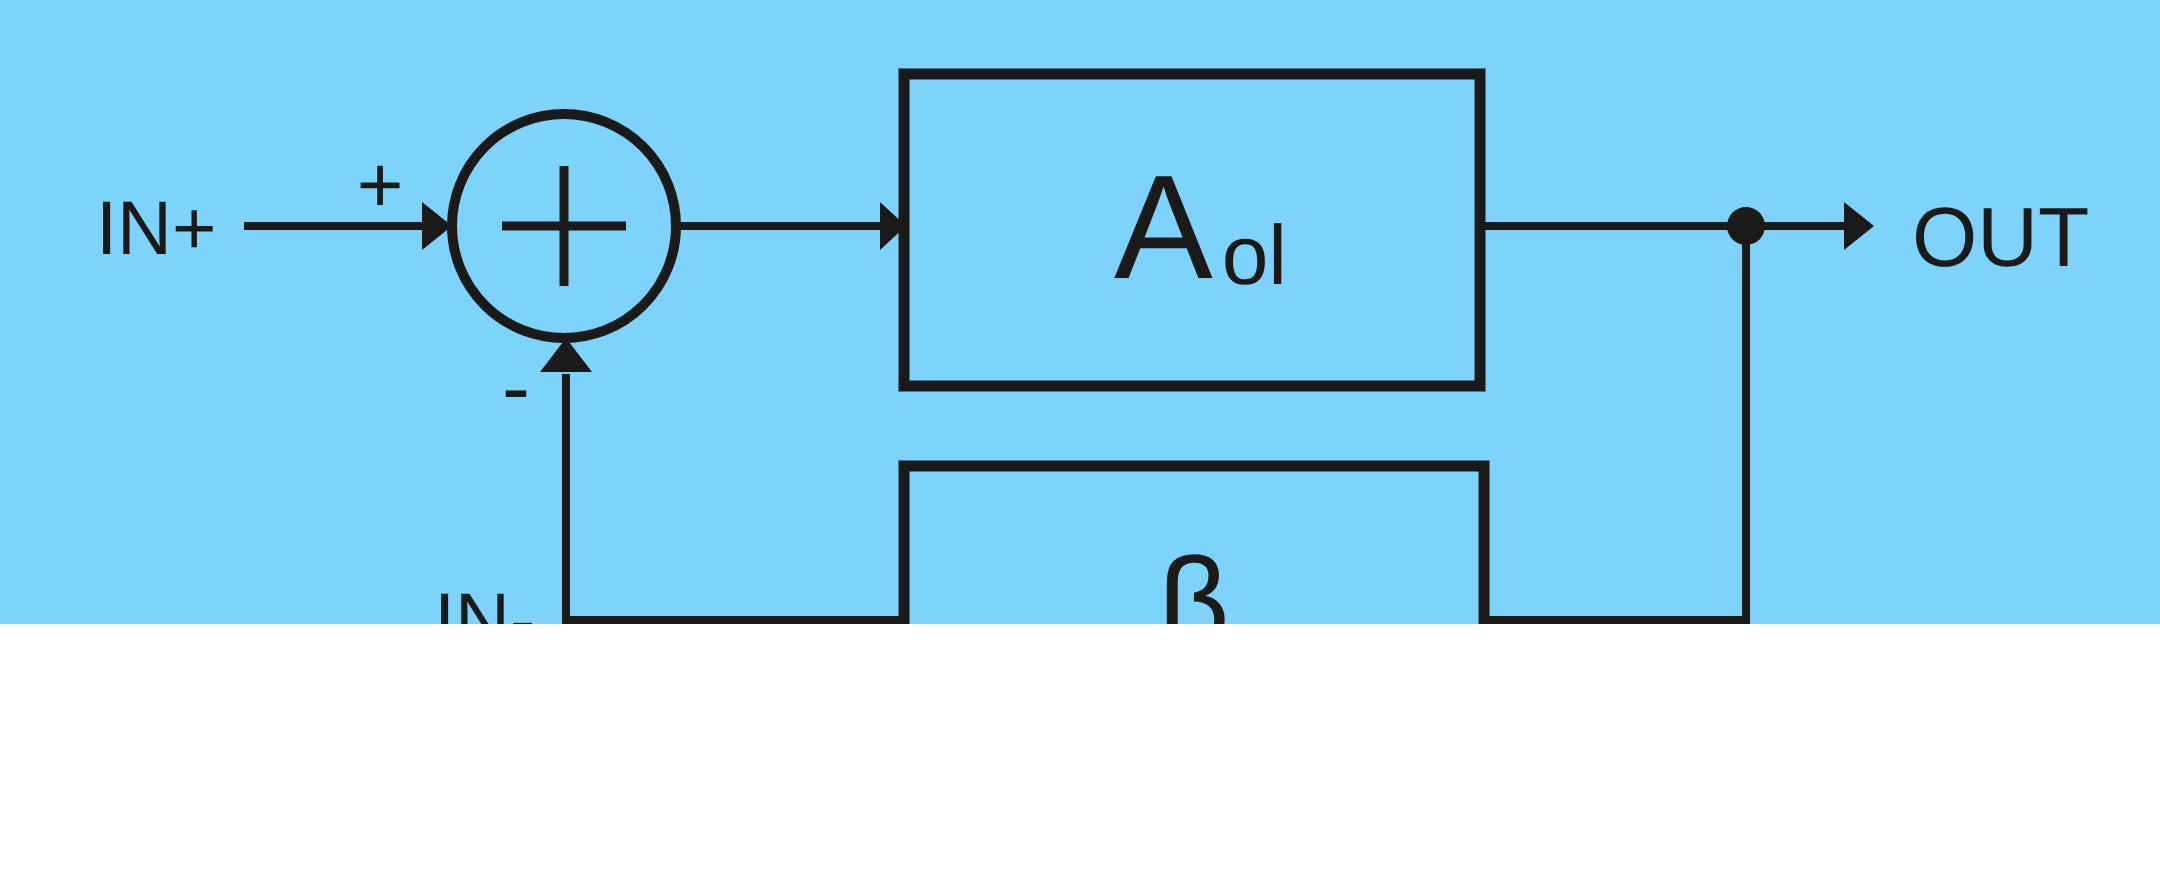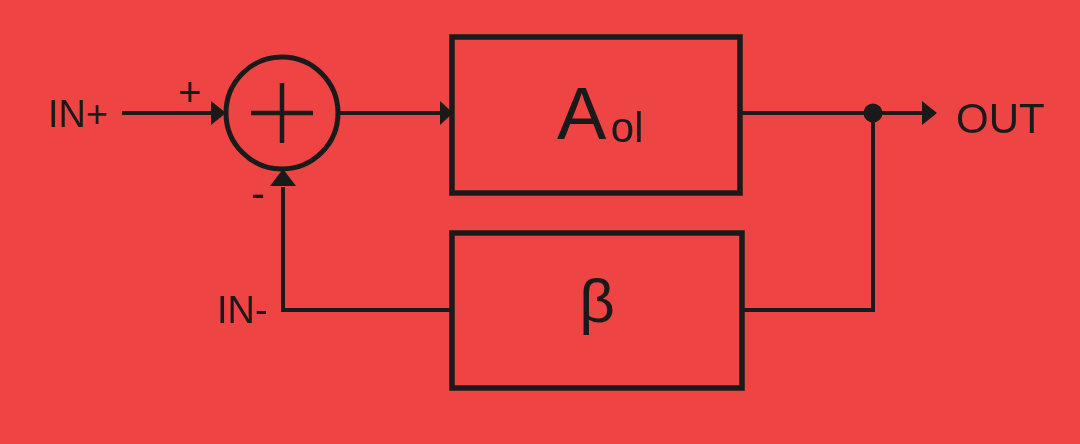--- a/index.html
+++ b/index.html
@@ -3,22 +3,22 @@
 <meta charset="utf-8">
 <style>
   html, body {
     margin: 0;
     padding: 0;
     background: #ffffff;
   }
   .canvas {
     position: relative;
     width: 1080px;
-    height: 444px;
-    background: #ef4444;
+    height: 312px;
+    background: #7dd3fc;
     overflow: hidden;
   }
   svg {
     display: block;
   }
   svg text {
     font-family: "Liberation Sans", sans-serif;
   }
 </style>
 </head>

